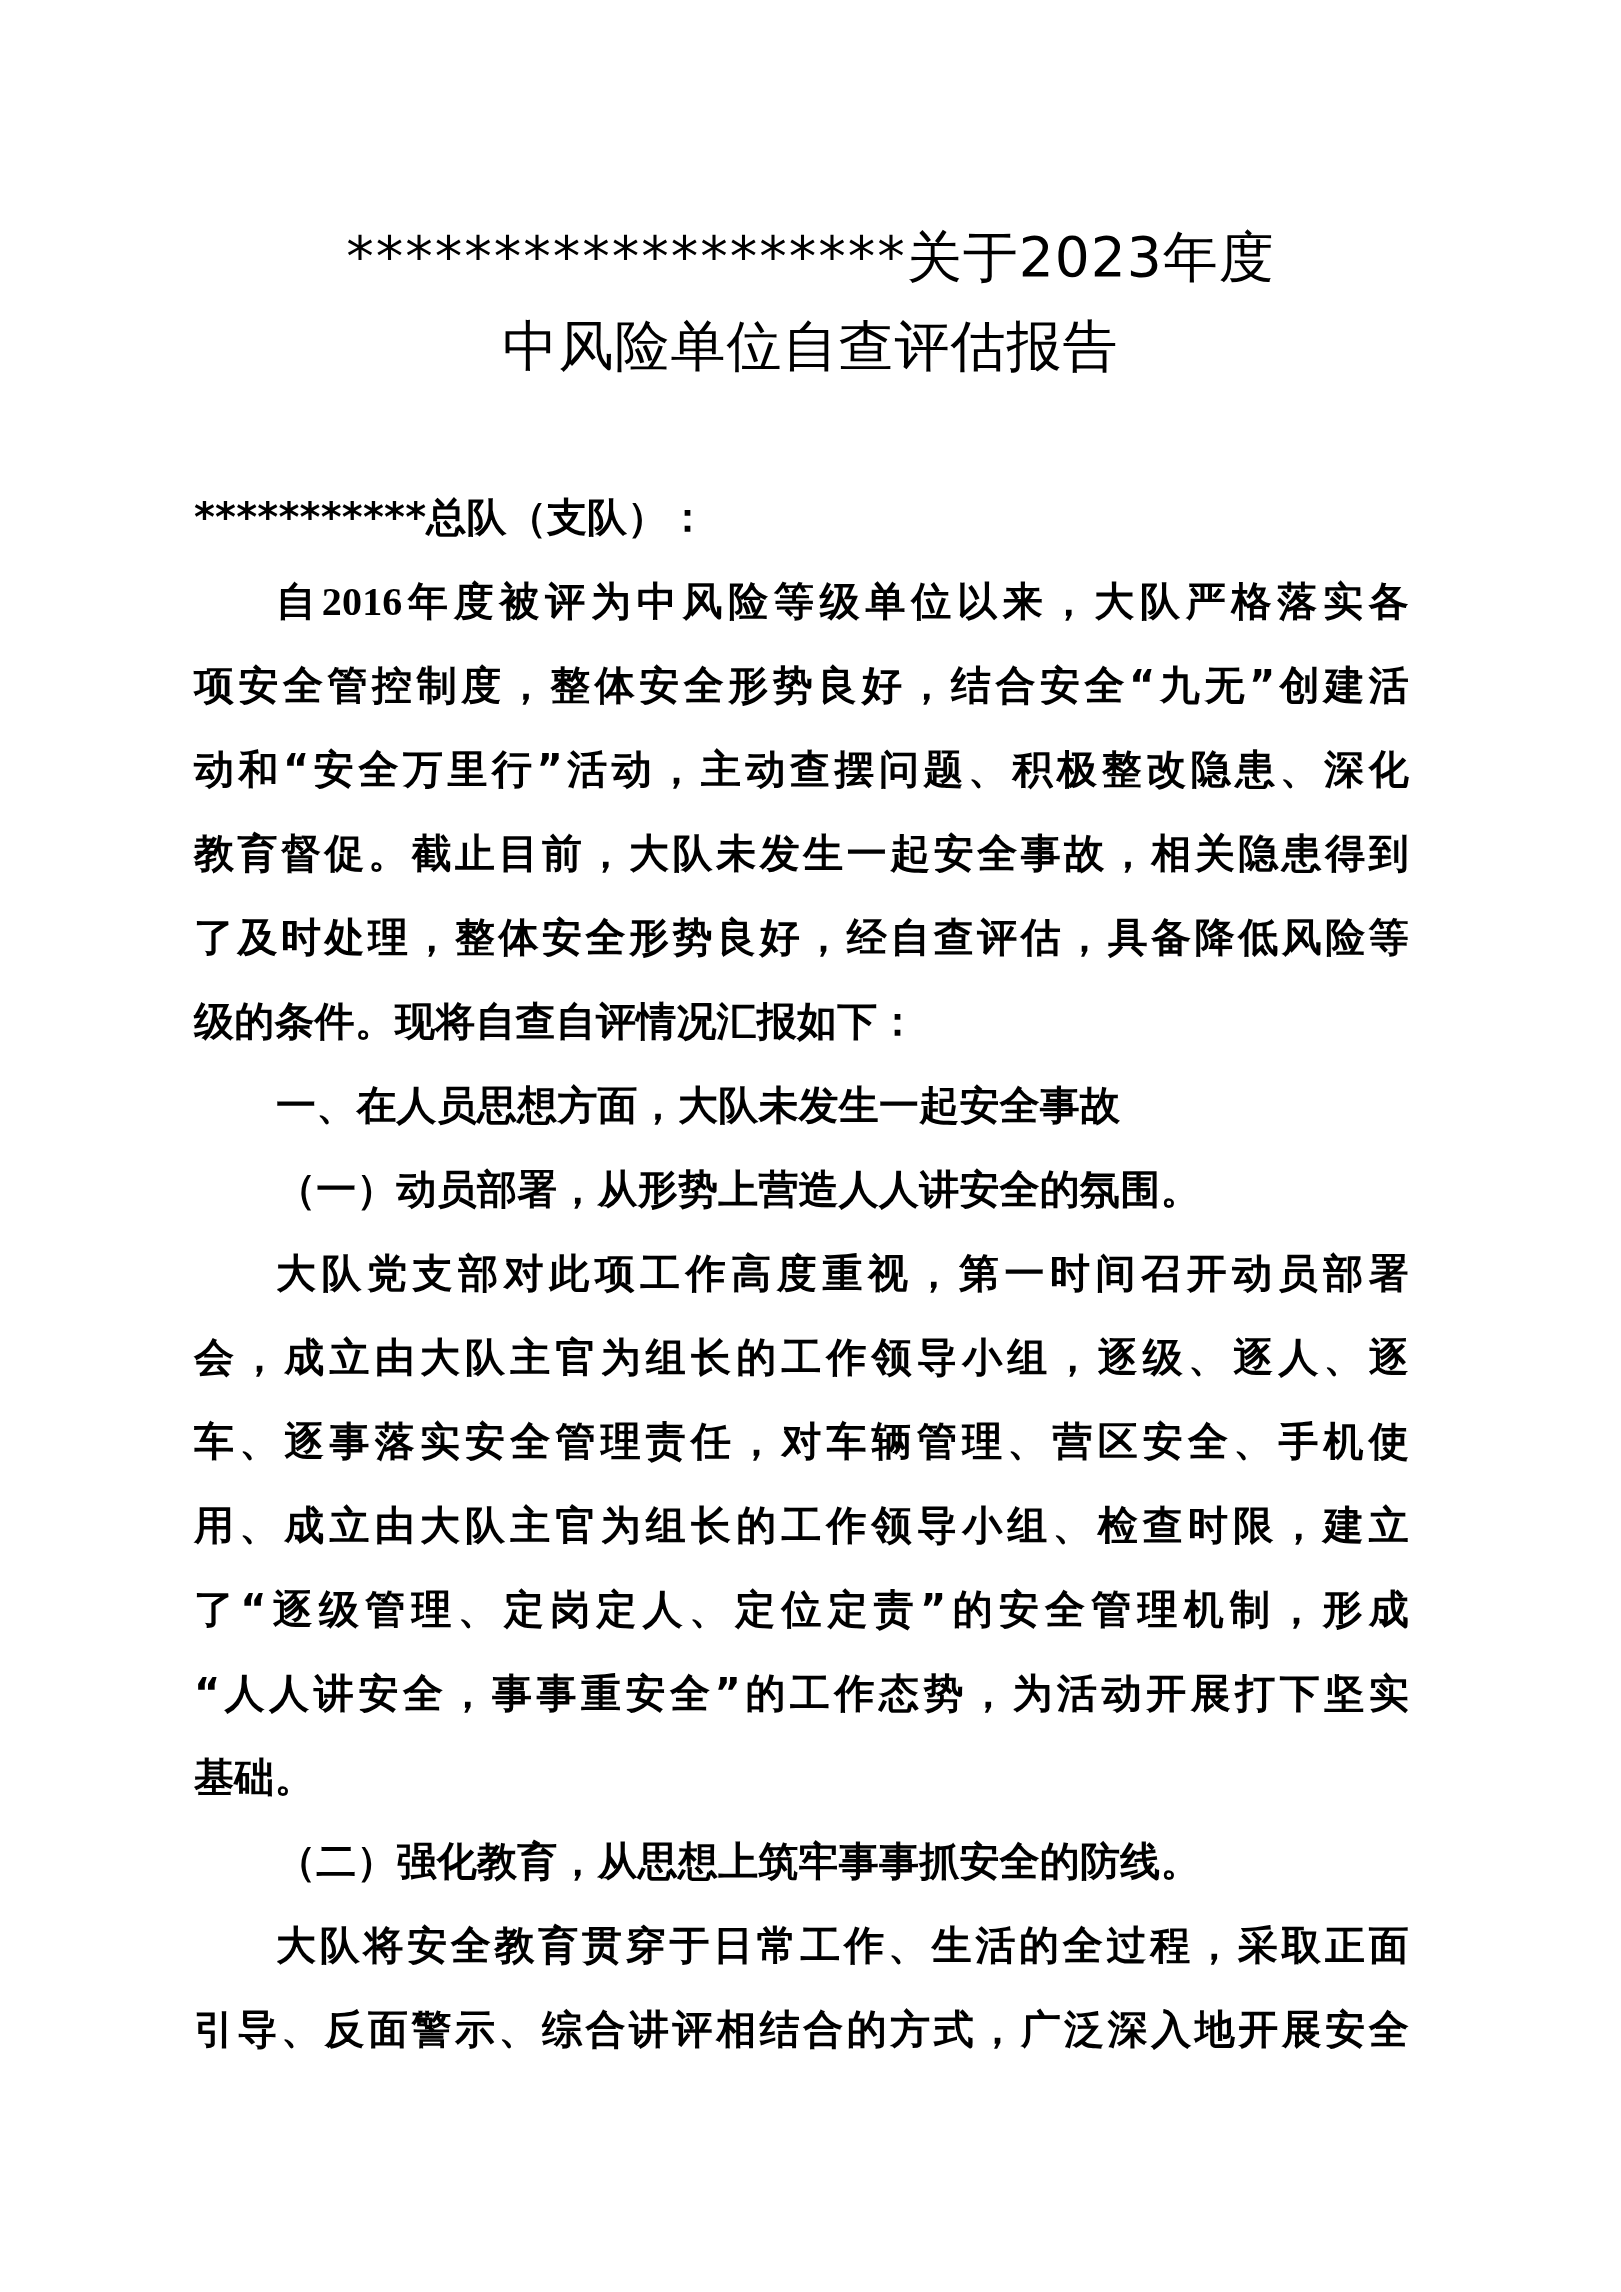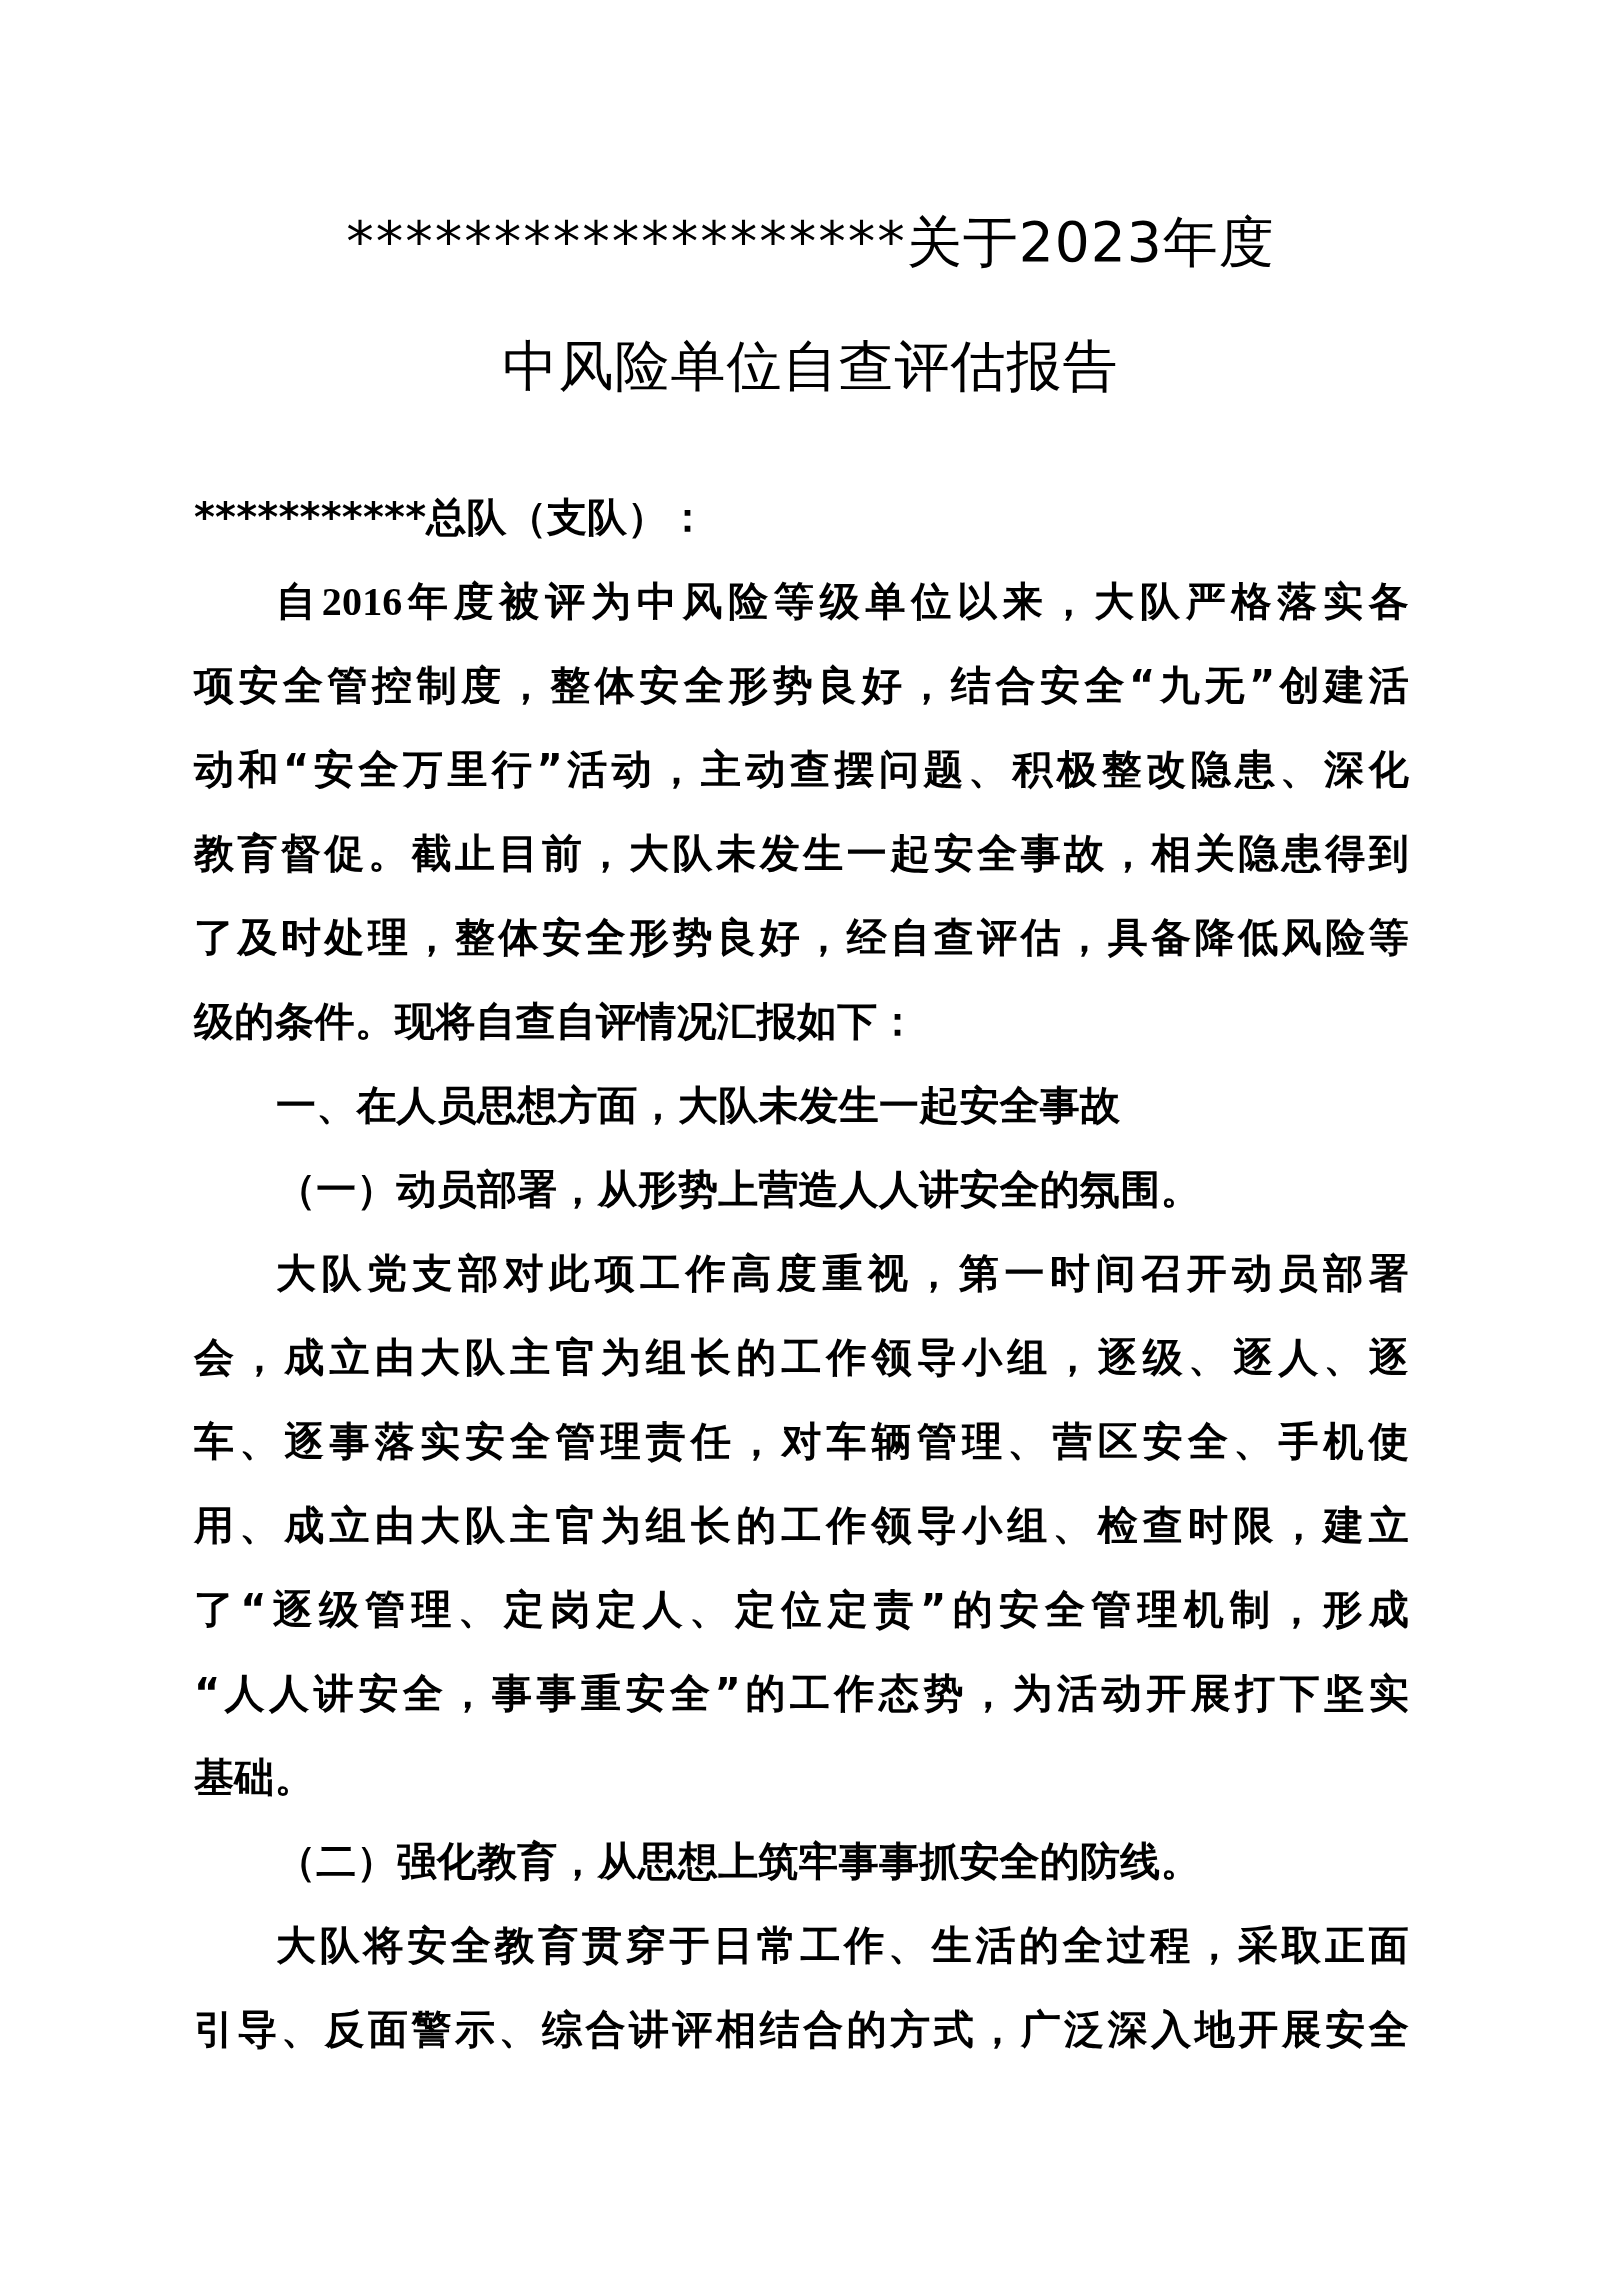--- a/index.html
+++ b/index.html
@@ -25,22 +25,22 @@
   .title {
     position: absolute;
     left: 0;
     width: 1621px;
     text-align: center;
     font-size: 55px;
     line-height: 69px;
     letter-spacing: 1px;
     white-space: nowrap;
   }
-  .title.l1 { top: 208px; }
-  .title.l2 { top: 312px; margin-top: 20px; }
+  .title.l1 { top: 223px; }
+  .title.l2 { top: 312px; }
   .title.l1 .stars { letter-spacing: 2px; }
 
   .body {
     position: absolute;
     left: 194px;
     top: 488px;
     width: 1220px;
   }
   .line {
     height: 84px;

